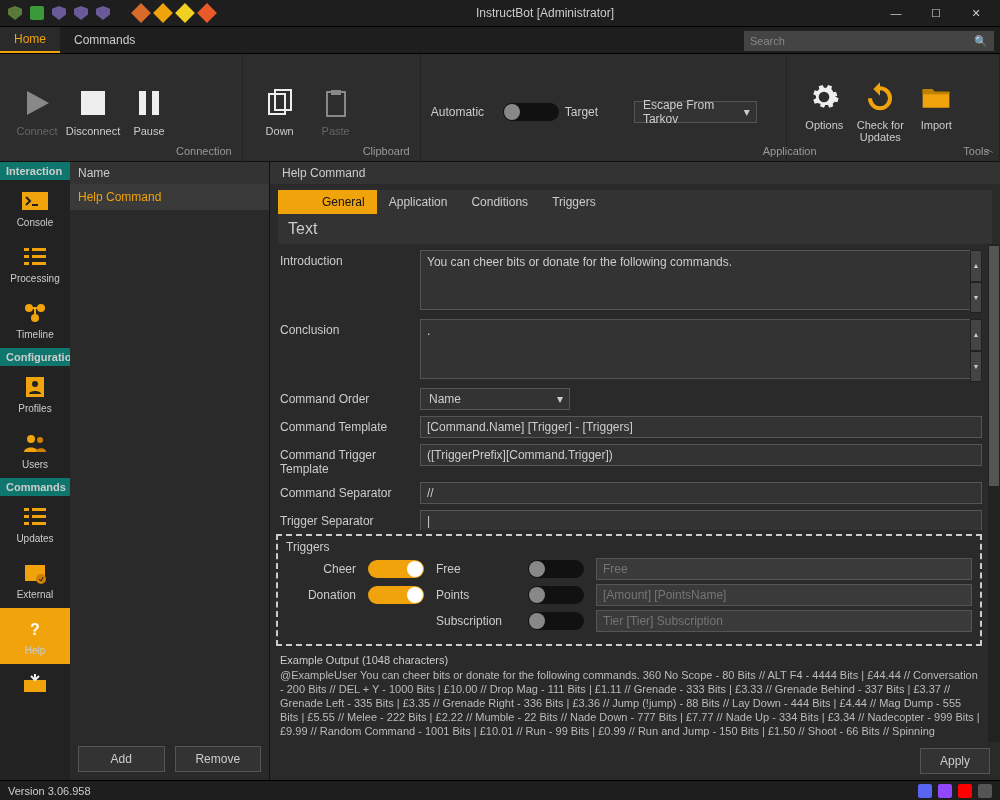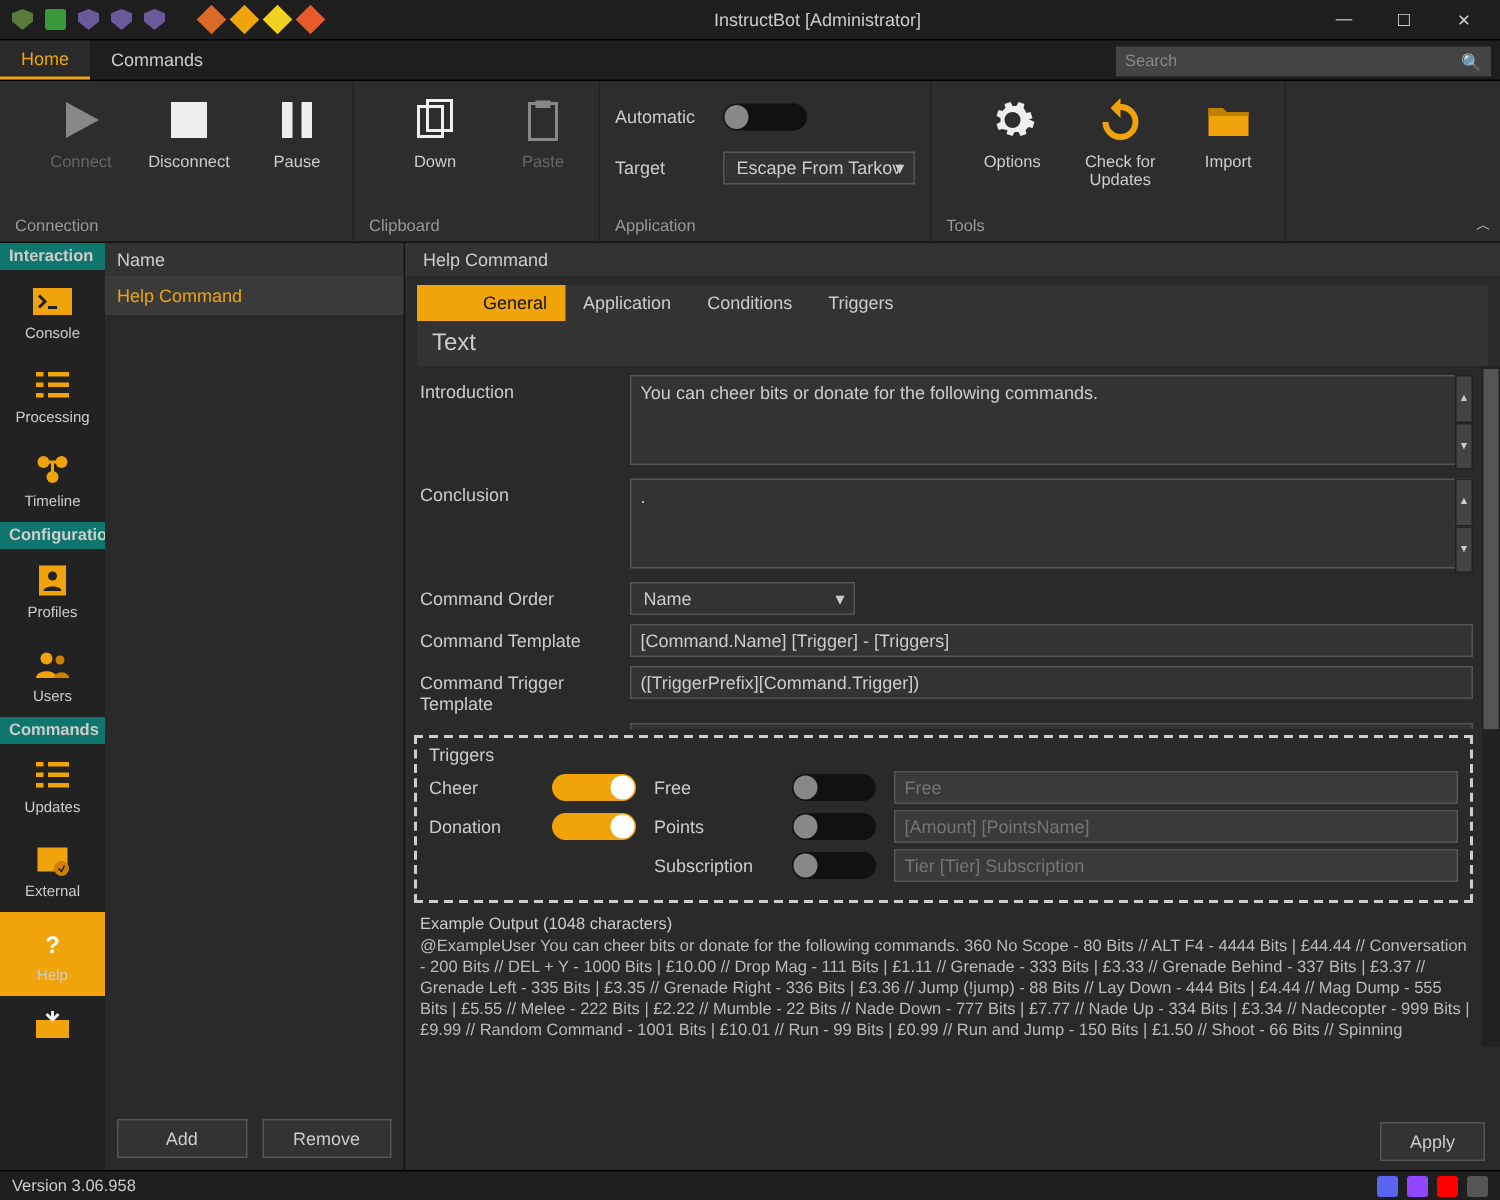--- a/index.html
+++ b/index.html
@@ -9,22 +9,22 @@
 .tb-icons span { width:14px; height:14px; display:inline-block; }
 .tb-title { flex:1; text-align:center; color:#ccc; font-size:12px; }
 .tb-win { display:flex; }
 .tb-win div { width:40px; height:26px; display:flex; align-items:center; justify-content:center; color:#ccc; cursor:pointer; font-size:11px; }
 .tabbar { height:28px; background:#1e1e1e; border-top:1px solid #000; border-bottom:1px solid #000; display:flex; align-items:stretch; }
 .tab { padding:0 14px; display:flex; align-items:center; color:#ccc; cursor:pointer; font-size:12px; }
 .tab.active { color:#f0a30a; border-bottom:2px solid #f0a30a; background:#2a2a2a; }
 .searchbox { margin-left:auto; width:250px; height:20px; background:#444; margin-top:4px; margin-right:6px; display:flex; align-items:center; padding:0 6px; color:#888; font-size:11px; }
 .searchbox .mag { margin-left:auto; }
 .ribbon { height:108px; background:#2d2d2d; display:flex; border-bottom:1px solid #111; position:relative; }
-.ribbon-group { display:flex; flex-direction:column; align-items:flex-start; padding:4px 10px 2px; border-right:1px solid #222; }
-.rg-items { display:flex; flex:1; align-items:flex-start; gap:18px;margin-left:17px; }
+.ribbon-group { display:flex; flex-direction:row; align-items:center; padding:4px 10px 2px; border-right:1px solid #222; }
+.rg-items { display:flex; flex:1; align-items:flex-start; gap:2px; }
 .rg-item { display:flex; flex-direction:column; align-items:center; width:54px; padding-top:4px; cursor:pointer; }
 .rg-item .icn { width:36px; height:36px; display:flex; align-items:center; justify-content:center; }
 .rg-item .lbl { font-size:11px; color:#ccc; margin-top:4px; text-align:center; line-height:12px; }
 .rg-item.disabled .lbl { color:#666; }
 .rg-label { font-size:11px; color:#999; margin-top:auto; padding-bottom:2px; }
 .app-group .row { display:flex; align-items:center; gap:10px; height:28px; }
 .app-group .row .k { font-size:12px; color:#ccc; width:62px; }
 .toggle { width:56px; height:18px; background:#111; border-radius:9px; position:relative; }
 .toggle .knob { width:16px; height:16px; background:#888; border-radius:50%; position:absolute; top:1px; left:1px; }
 .toggle.on { background:#f0a30a; }
@@ -37,37 +37,37 @@
 .sb-section { background:#0f766e; color:#ccc; font-size:11px; padding:3px 6px; font-weight:bold; }
 .sb-item { display:flex; flex-direction:column; align-items:center; padding:8px 2px; cursor:pointer; }
 .sb-item.active { background:#f0a30a; }
 .sb-item .icn { width:26px; height:26px; }
 .sb-item .lbl { font-size:10px; margin-top:3px; text-align:center; color:#ccc; }
 .sb-item.active .lbl { color:#111; }
 .listpane { width:200px; background:#2a2a2a; display:flex; flex-direction:column; border-right:1px solid #111; }
 .listpane .hdr { background:#333; padding:4px 8px; font-size:12px; color:#ccc; }
 .listpane .item { padding:6px 8px; font-size:12px; color:#f0a30a; background:#3a3a3a; }
 .listpane .btns { margin-top:auto; display:flex; gap:10px; padding:8px; }
-.btn { flex:1; background:#333; border:1px solid #555; text-align:center; padding:5px 0; font-size:12px; color:#ccc; cursor:pointer;margin-top:44px; }
+.btn { flex:1; background:#333; border:1px solid #555; text-align:center; padding:5px 0; font-size:12px; color:#ccc; cursor:pointer; }
 .content { flex:1; background:#2a2a2a; display:flex; flex-direction:column; overflow:hidden; }
 .content .chead { background:#333; padding:4px 12px; font-size:12px; }
 .subtabs { display:flex; background:#333; margin:6px 8px 0; }
 .subtab { padding:5px 12px; font-size:12px; color:#ccc; cursor:pointer; }
 .subtab.active { background:#f0a30a; color:#111;padding-left:44px; }
 .section-h { font-size:16px; color:#ccc; padding:6px 10px; background:#333; margin:0 8px; }
 .formarea { padding:6px 10px; overflow:hidden; position:relative; flex:1; }
 .frow { display:flex; align-items:flex-start; margin-bottom:6px; }
 .frow .flabel { width:140px; font-size:12px; color:#ccc; padding-top:4px; }
 .frow .finput { flex:1; }
 textarea.ta { width:100%; background:#333; border:1px solid #555; color:#ccc; font-size:12px; padding:4px 6px; resize:none; height:60px; }
 input.tx { width:100%; background:#333; border:1px solid #555; color:#ccc; font-size:12px; padding:3px 6px; height:22px; }
 .triggers-box { border:2px dashed #ccc; margin:4px 6px; padding:4px 8px 8px; }
 .triggers-title { font-size:12px; color:#ccc; margin-bottom:4px; }
 .trow { display:flex; align-items:center; gap:12px; margin:4px 0; }
-.trow .tlabel { width:70px; font-size:12px; }
+.trow .tlabel { width:70px; font-size:12px;text-align:right; }
 .trow .tlabel2 { width:80px; font-size:12px; }
 .trow input { flex:1; background:#3a3a3a; border:1px solid #555; color:#888; height:22px; padding:0 6px; font-size:12px; }
 .example { padding:4px 10px; font-size:11px; color:#ccc; }
 .example .eh { margin-bottom:2px; }
 .example .etxt { color:#bbb; line-height:14px; }
 .applybar { display:flex; justify-content:flex-end; padding:6px 10px; }
 .statusbar { height:20px; background:#1e1e1e; border-top:1px solid #000; display:flex; align-items:center; padding:0 8px; font-size:11px; color:#ccc; }
 .statusbar .icons { margin-left:auto; display:flex; gap:6px; }
 .statusbar .icons span { width:14px; height:14px; display:inline-block; border-radius:2px; }
 .scrollbar { position:absolute; right:0; top:0; width:12px; height:100%; background:#222; }

